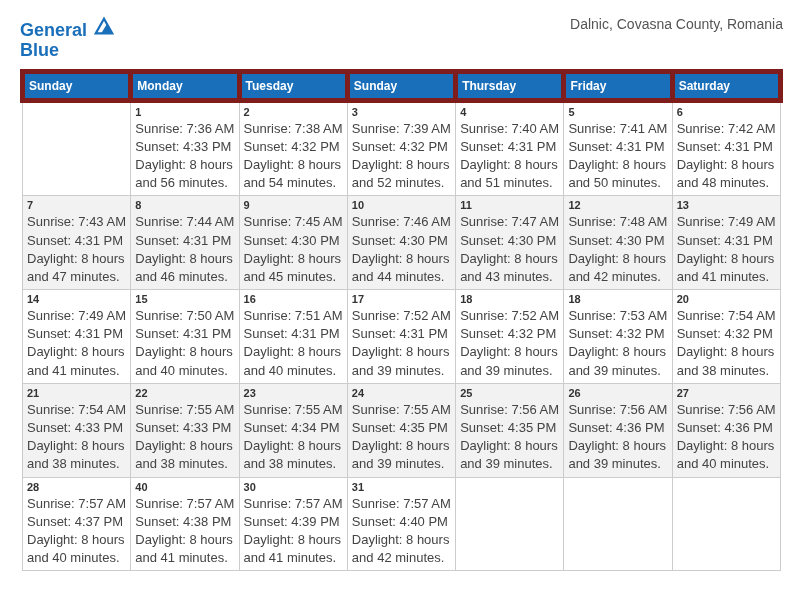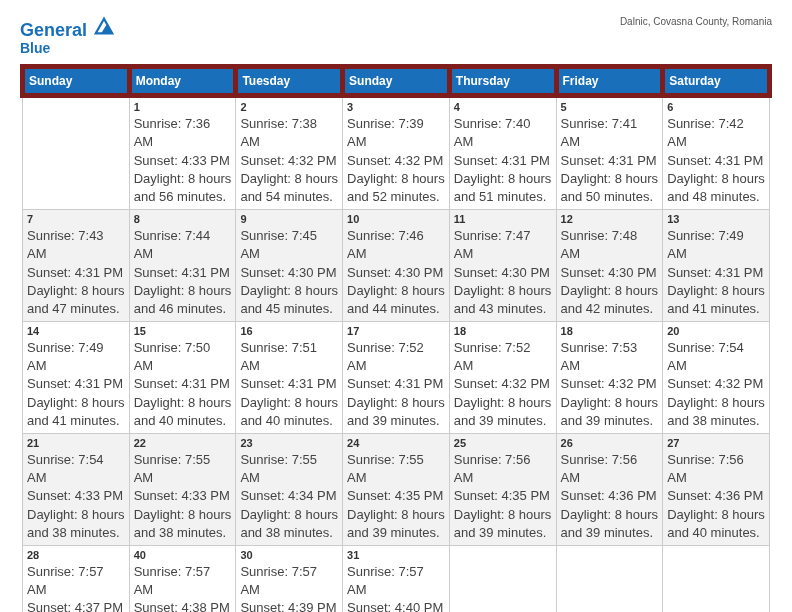--- a/index.html
+++ b/index.html
@@ -6,21 +6,21 @@
     body {
       font-family: Arial, sans-serif;
       background: #fff;
       width: 792px;
       height: 612px;
       overflow: hidden;
     }
     .page {
       width: 792px;
       height: 544px;
-      padding: 16px 20px 10px 20px;
+      padding: 16px 9px 10px 20px;
       display: flex;
       flex-direction: column;
     }
     .header {
       display: flex;
       justify-content: space-between;
       align-items: flex-start;
       margin-bottom: 8px;
     }
     .logo {
@@ -44,21 +44,21 @@
     .title-block {
       text-align: right;
     }
     .calendar-title {
       font-size: 32px;
       font-weight: bold;
       color: #333;
       line-height: 1.1;
     }
     .calendar-subtitle {
-      font-size: 10px;
+      font-size: 14px;
       color: #555;
     }
     .calendar {
       width: 100%;
       border-collapse: collapse;
       flex: 1;
     }
     .calendar th {
       background: #1a6fba;
       color: #fff;
@@ -106,21 +106,21 @@
       <div>
         <div style="display:flex;align-items:center;">
           <div class="logo-text">
             <span>General</span>
             <svg class="logo-icon" viewBox="0 0 22 20">
               <polygon points="2,18 11,2 20,18" fill="none" stroke="#1a6fba" stroke-width="2.5"></polygon>
               <polygon points="8,18 14,8 20,18" fill="#1a6fba"></polygon>
             </svg>
           </div>
         </div>
-        <div class="logo-text" style="color:#1a6fba;font-size:14px;font-weight:bold;">Blue</div>
+        <div class="logo-text" style="color:#1a6fba;font-size:18px;font-weight:bold;">Blue</div>
       </div>
     </div>
     <div class="title-block">
       <div class="calendar-subtitle">Dalnic, Covasna County, Romania</div>
     </div>
   </div>
 
   <table class="calendar">
     <thead>
       <tr>

